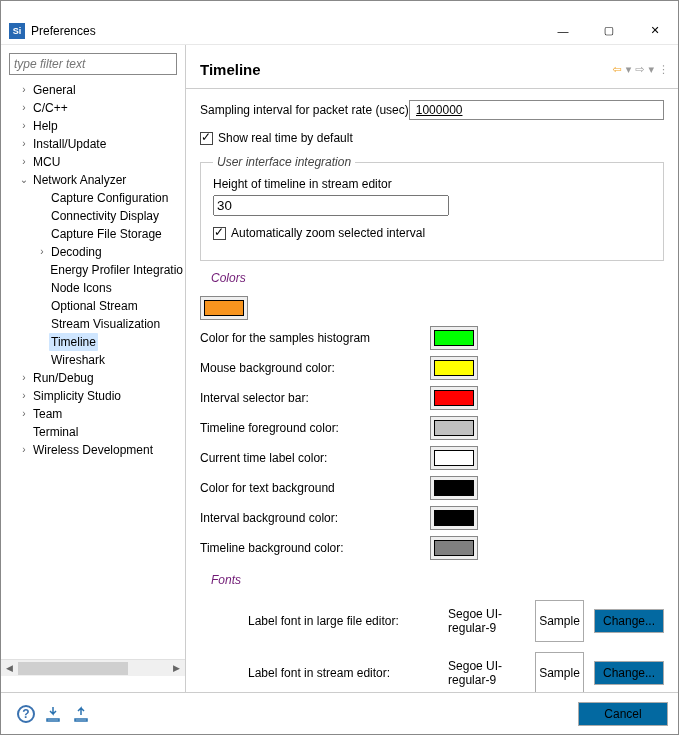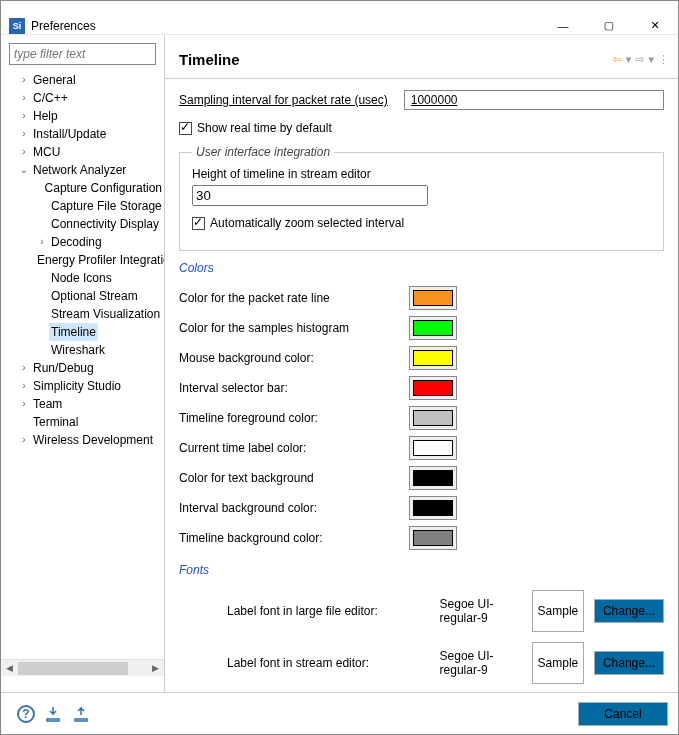--- a/index.html
+++ b/index.html
@@ -10,21 +10,21 @@
     background: #fff;
     color: #000;
     width: 679px;
     height: 735px;
     border: 1px solid #888;
     display: flex;
     flex-direction: column;
     overflow: hidden;
   }
   .titlebar {
-    height: 34px;
+    height: 44px;
     display: flex;
     align-items: center;
     padding: 16px 0 0 8px;
     border-bottom: 1px solid #e8e8e8;
   }
   .titlebar .app-icon {
     width: 16px; height: 16px;
     background: #2668b3;
     color: #fff;
     font-size: 9px;
@@ -41,21 +41,21 @@
     font-size: 11px;
     font-family: "Segoe UI Symbol", sans-serif;
   }
 
   .body-area {
     flex: 1;
     display: flex;
     min-height: 0;
   }
   .sidebar {
-    width: 164px;
+    width: 185px;
     border-right: 1px solid #ccc;
     display: flex;
     flex-direction: column;
     padding: 6px 0 16px 0;
   }
   .filter-input {
     margin: 2px 8px 6px 8px;
     height: 22px;
     border: 1px solid #888;
     padding: 2px 4px;
@@ -134,21 +134,21 @@
     flex: 1;
     overflow: hidden;
     padding: 10px 14px 0 14px;
   }
   .row {
     display: flex;
     align-items: center;
     margin-bottom: 6px;
     min-height: 22px;
   }
-  .row label.text { margin-right: 16px; text-decoration: underline; }
+  .row label.text { margin-right: 0; }
   .row input[type=text] {
     height: 20px;
     border: 1px solid #888;
     padding: 2px 6px;
     font-size: 12px;
     text-decoration: underline;
   }
   .row input.wide { flex: 1; }
   .chk {
     display: inline-block;
@@ -170,22 +170,22 @@
     margin: 6px 0 10px 0;
     padding: 8px 10px 10px 12px;
   }
   fieldset.group legend {
     font-style: italic;
     color: #444;
     padding: 0 4px;
   }
   .section-title {
     font-style: italic;
-    color: #1d4ed8;
-    margin: 6px 0 8px 0;
+    color: #701a75;
+    margin: 6px 0 8px 11px;
   }
   .color-row {
     display: flex;
     align-items: center;
     height: 30px;
   }
   .color-row .clabel { width: 230px; }
   .swatch-btn {
     width: 48px; height: 24px;
     border: 1px solid #888;
@@ -294,25 +294,25 @@
         <div class="tree-item indent1">
           <span class="twisty">⌄</span>
           <span class="label">Network Analyzer</span>
         </div>
         <div class="tree-item indent2">
           <span class="twisty"></span>
           <span class="label">Capture Configuration</span>
         </div>
         <div class="tree-item indent2">
           <span class="twisty"></span>
+          <span class="label">Connectivity Display</span>
+        </div>
+        <div class="tree-item indent2">
+          <span class="twisty"></span>
           <span class="label">Capture File Storage</span>
-        </div>
-        <div class="tree-item indent2">
-          <span class="twisty"></span>
-          <span class="label">Connectivity Display</span>
         </div>
         <div class="tree-item indent2">
           <span class="twisty">›</span>
           <span class="label">Decoding</span>
         </div>
         <div class="tree-item indent2">
           <span class="twisty"></span>
           <span class="label">Energy Profiler Integratio</span>
         </div>
         <div class="tree-item indent2">
@@ -395,21 +395,20 @@
         <input type="text" style="width: 236px;" value="30">
         <div class="row" style="margin-top:6px;">
           <span class="chk checked"></span>
           <span>Automatically zoom selected interval</span>
         </div>
       </fieldset>
 
       <div class="section-title">Colors</div>
       <div id="colors">
           <div class="color-row">
-            <div class="clabel">Color for the packet rate line</div>
             <div class="swatch-btn">
               <div class="sw" style="background: rgb(247, 148, 30);"></div>
             </div>
           </div>
           <div class="color-row">
             <div class="clabel">Color for the samples histogram</div>
             <div class="swatch-btn">
               <div class="sw" style="background: rgb(0, 255, 0);"></div>
             </div>
           </div>

